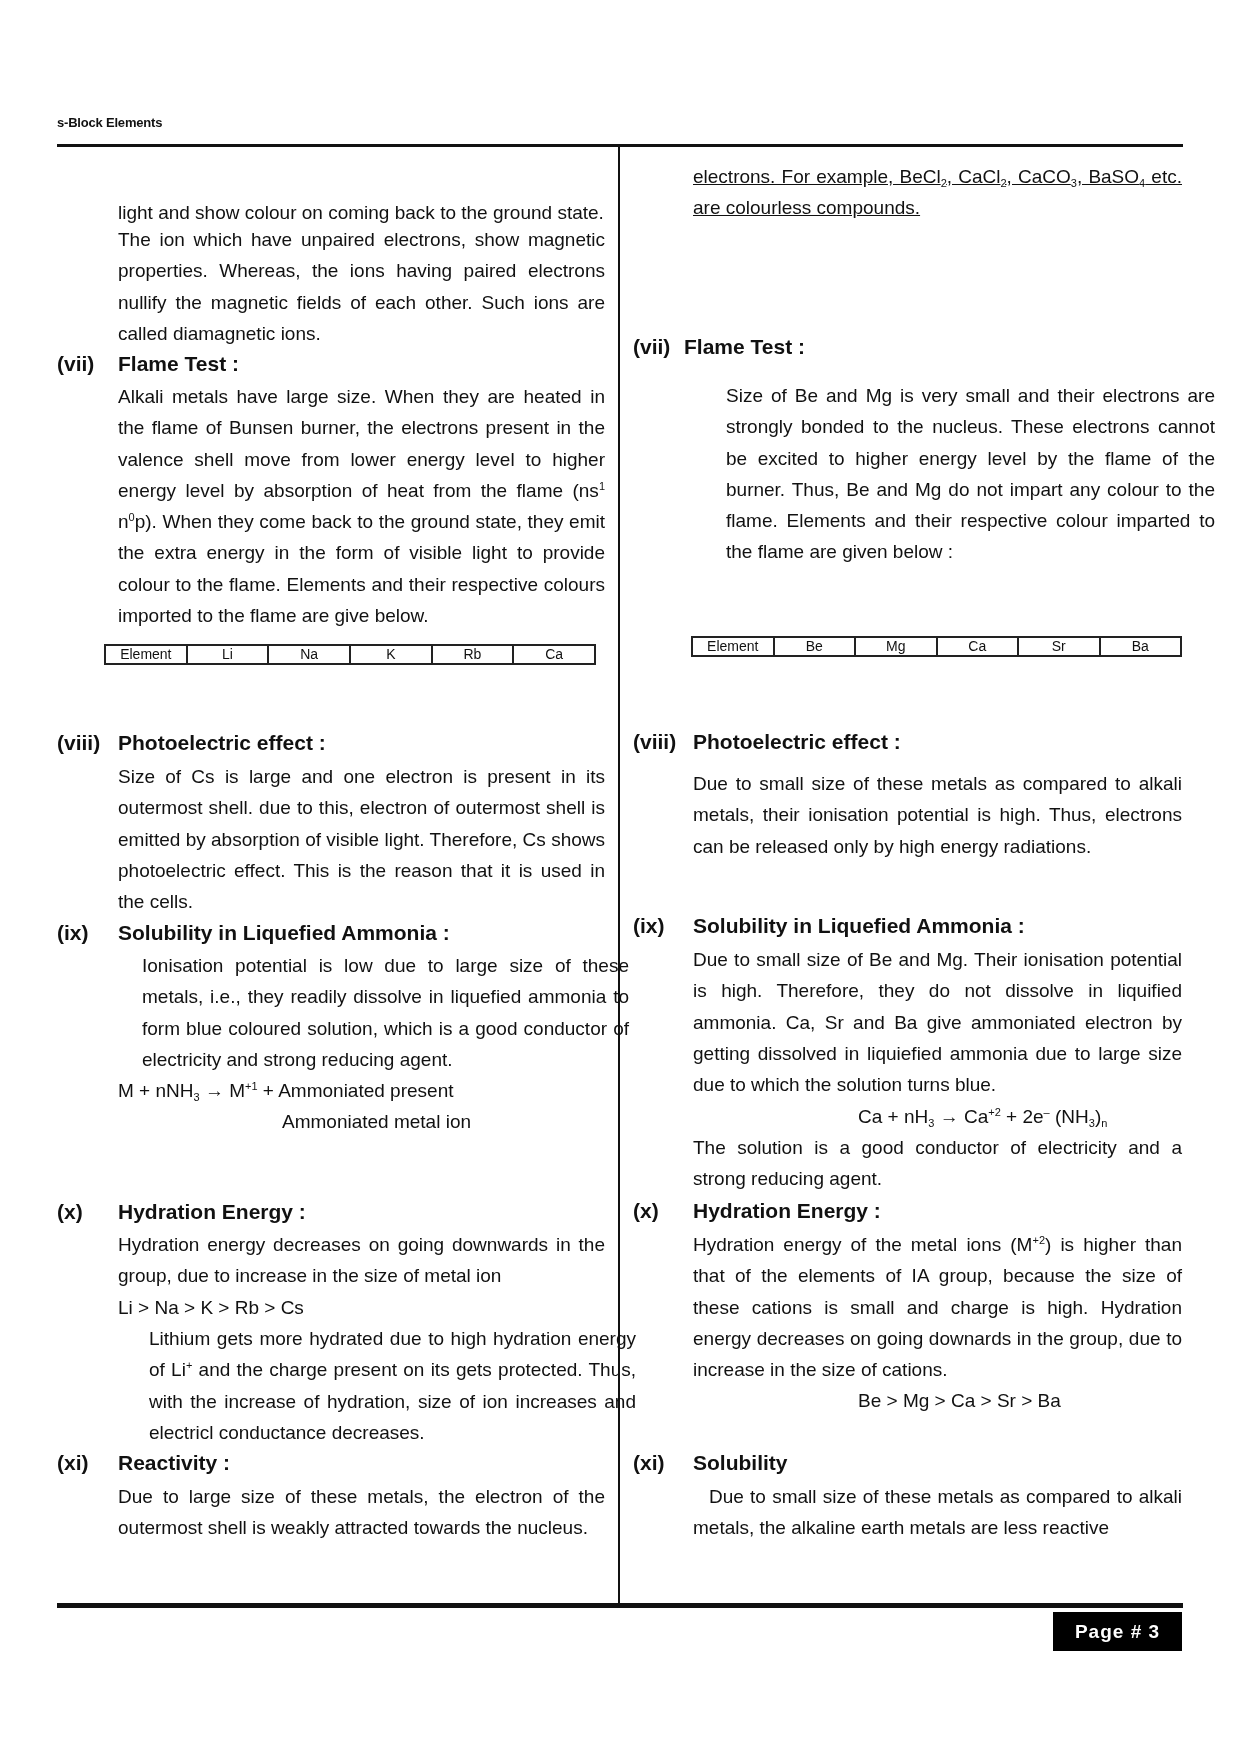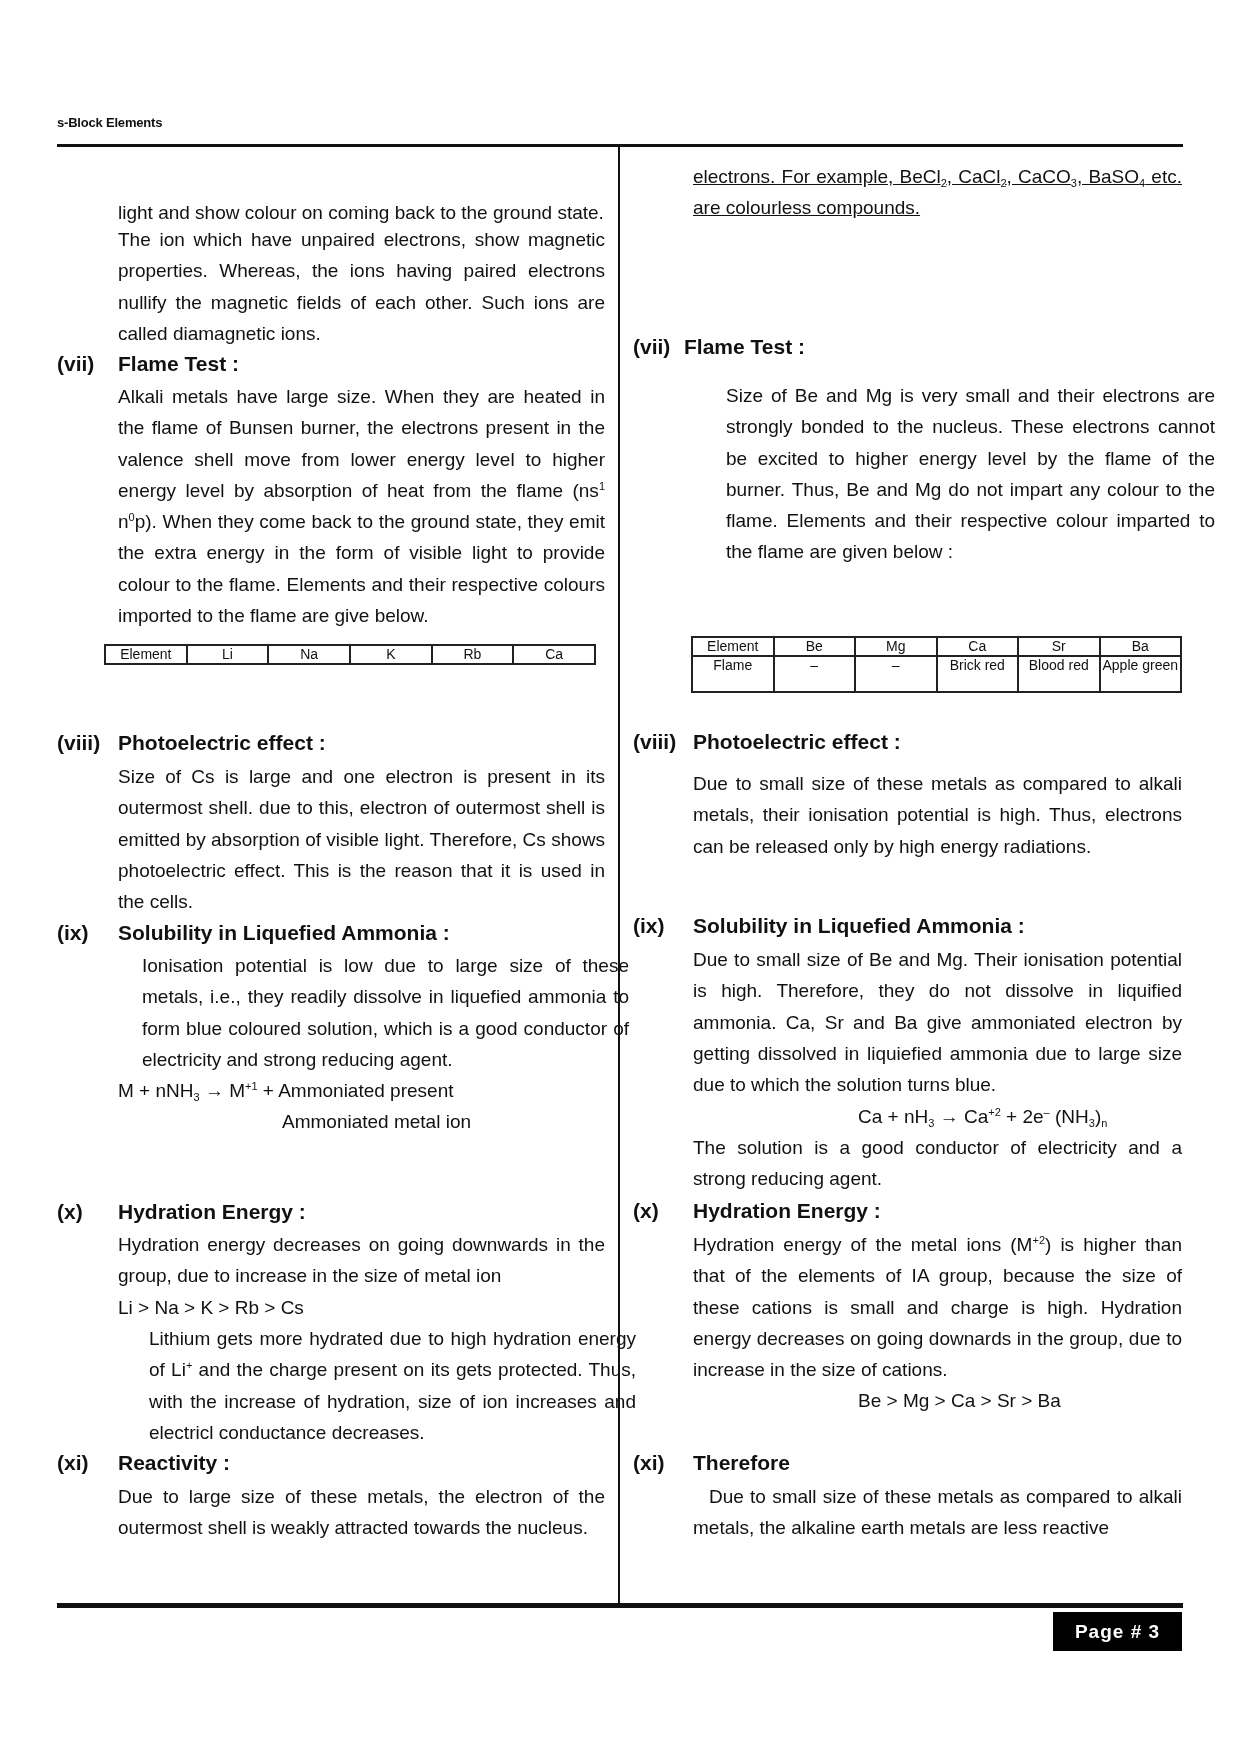--- a/index.html
+++ b/index.html
@@ -107,45 +107,37 @@
   <table class="ft" style="left:691px; top:636px; width:491px;">
     <tbody>
         <tr class="hdr">
       <td>Element</td>
       <td>Be</td>
       <td>Mg</td>
       <td>Ca</td>
       <td>Sr</td>
       <td>Ba</td>
     </tr>
-    <tr>
-      <td style="height:34px;">Flame</td>
-      <td>–</td>
-      <td>–</td>
-      <td>Brick  red</td>
-      <td>Blood  red</td>
-      <td>Apple green</td>
-    </tr>
   </tbody>
     </table>
 
   <div class="num" style="left:633px; top:730px;">(viii)</div>
   <div class="title" style="left:693px; top:730px;">Photoelectric  effect  :</div>
   <div class="p" style="left:693px; top:768px; width:489px;">Due to small size of these metals as compared to alkali metals, their ionisation potential is high. Thus, electrons can be released only by high energy radiations.</div>
 
   <div class="num" style="left:633px; top:914px;">(ix)</div>
   <div class="title" style="left:693px; top:914px;">Solubility in Liquefied Ammonia :</div>
   <div class="p" style="left:693px; top:944px; width:489px;">Due to small  size of Be and Mg. Their ionisation potential is high. Therefore, they do not dissolve in liquified ammonia. Ca, Sr and Ba give ammoniated electron by getting dissolved in liquiefied ammonia due to large size due to which the solution turns blue.</div>
   <div class="p" style="left:858px; top:1101px; width:330px;"><span>Ca + nH</span><sub>3</sub><span>  → Ca</span><sup>+2</sup><span> + 2e</span><sup>–</sup><span> (NH</span><sub>3</sub><span>)</span><sub>n</sub></div>
   <div class="p" style="left:693px; top:1132px; width:489px;">The solution is a good conductor of electricity and a strong reducing agent.</div>
 
   <div class="num" style="left:633px; top:1199px;">(x)</div>
   <div class="title" style="left:693px; top:1199px;">Hydration Energy :</div>
   <div class="p" style="left:693px; top:1229px; width:489px;"><span>Hydration energy of the metal ions (M</span><sup>+2</sup><span>) is higher than that of the elements of IA group, because the size of these cations is small and charge is high. Hydration energy decreases on going downards in the group, due to increase in the size of cations.</span></div>
   <div class="p" style="left:858px; top:1385px; width:250px;">Be &gt; Mg &gt; Ca &gt; Sr &gt; Ba</div>
 
   <div class="num" style="left:633px; top:1451px;">(xi)</div>
-  <div class="title" style="left:693px; top:1451px;">Therefore</div>
+  <div class="title" style="left:693px; top:1451px;">Solubility</div>
   <div class="p" style="left:693px; top:1481px; width:489px; text-indent:16px;">Due to small size of these metals as compared to alkali metals, the alkaline earth metals are less reactive</div>
 </div>
 
 <div class="footer-rule"></div>
 <div class="page-badge">Page # 3</div>
 
 </body></html>

